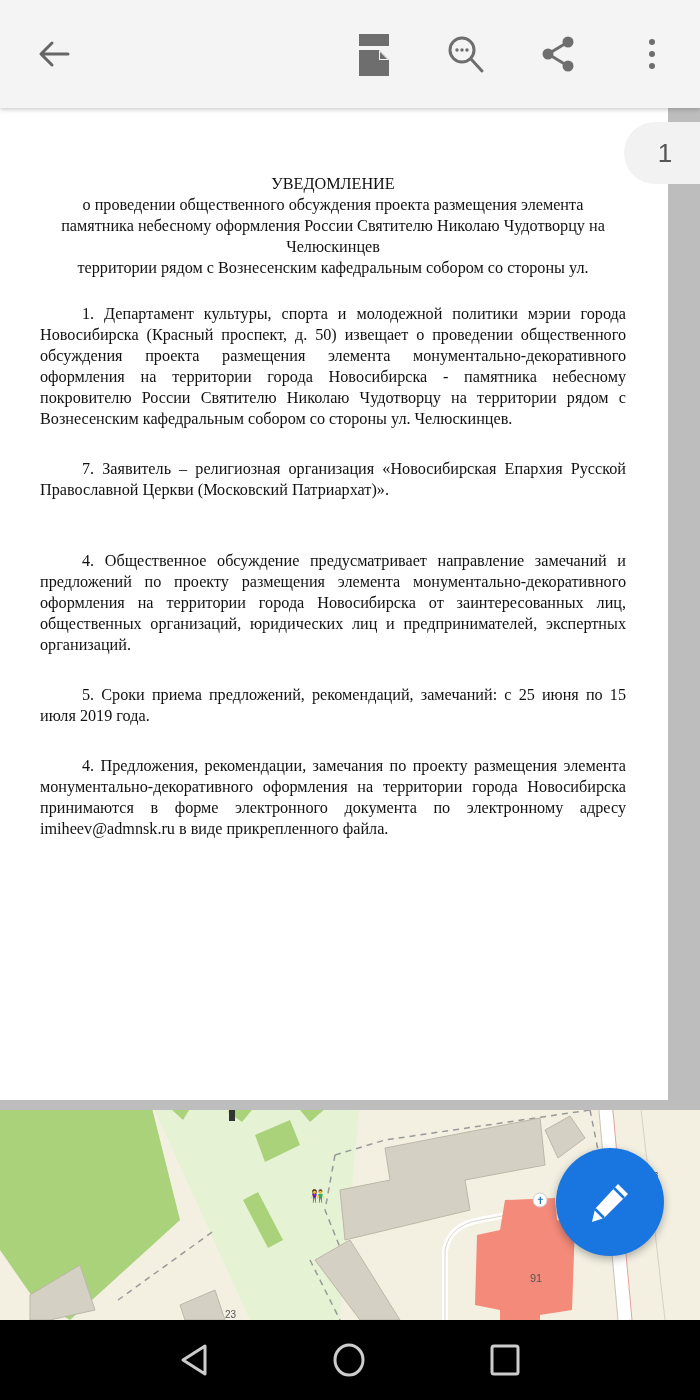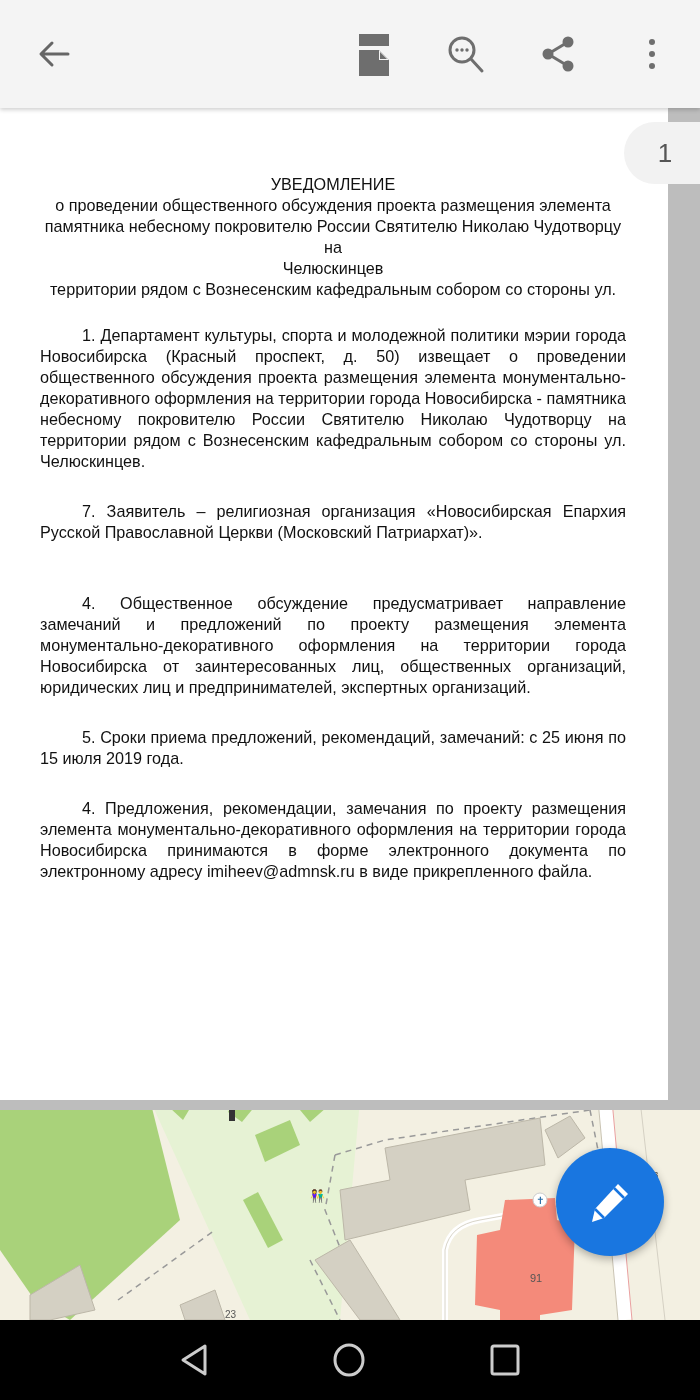--- a/index.html
+++ b/index.html
@@ -8,21 +8,21 @@
   
   #map { position:absolute; left:0; top:1100px; width:700px; height:220px; background:#f3f0e2; overflow:hidden; }
   #map svg { position:absolute; left:0; top:0; }
 
   
   #viewer { position:absolute; left:0; top:108px; width:700px; height:1002px; }
   #page { position:absolute; left:0; top:0; width:668px; height:992px; background:#ffffff; }
   #scroll-strip { position:absolute; left:668px; top:0; width:32px; height:1002px; background:#bdbdbd; }
   #viewer-bottom { position:absolute; left:0; top:992px; width:700px; height:10px; background:#bdbdbd; }
 
-  .doc { position:absolute; left:36px; top:66px; width:594px; color:#111; font-family:Liberation Sans, sans-serif; font-size:16.2px; line-height:21px; }
+  .doc { position:absolute; left:36px; top:66px; width:594px; color:#111; font-family:Liberation Serif, serif; font-size:16.2px; line-height:21px; }
   .doc .title { text-align:center; }
   .doc .sub { text-align:center; }
   .doc p { margin:4px; text-align:justify; text-indent:42px; }
   .doc .gap { height:21px; }
 
   
   #page-num { position:absolute; left:624px; top:122px; width:76px; height:62px; background:#f2f2f2; border-radius:31px 0 0 31px; color:#555; font-size:26px; display:flex; align-items:center; justify-content:center; padding-left:6px; box-sizing:border-box; }
 
   
   #appbar { position:absolute; left:0; top:0; width:700px; height:108px; background:#f4f4f4; box-shadow:0 2px 4px rgba(0,0,0,0.18); }
@@ -88,21 +88,21 @@
 
     <rect x="229" y="9" width="6" height="12" fill="#333"></rect>
   </svg>
 </div>
 
 <div id="viewer">
   <div id="page">
     <div class="doc">
       <div class="title">УВЕДОМЛЕНИЕ</div>
       <div class="sub">о проведении общественного обсуждения проекта размещения элемента</div>
-      <div class="sub">памятника небесному покровителю России Святителю Николаю Чудотворцу на</div>
+      <div class="sub">памятника небесному оформления России Святителю Николаю Чудотворцу на</div>
       <div class="sub">Челюскинцев</div>
       <div class="sub">территории рядом с Вознесенским кафедральным собором со стороны ул.</div>
       <div class="gap"></div>
       <p>1. Департамент культуры, спорта и молодежной политики мэрии города Новосибирска (Красный проспект, д. 50) извещает о проведении общественного обсуждения проекта размещения элемента монументально-декоративного оформления на территории города Новосибирска - памятника небесному покровителю России Святителю Николаю Чудотворцу на территории рядом с Вознесенским кафедральным собором со стороны ул. Челюскинцев.</p>
       <div class="gap"></div>
       <p>7. Заявитель – религиозная организация «Новосибирская Епархия Русской Православной Церкви (Московский Патриархат)».</p>
       <div class="gap"></div>
       <div class="gap"></div>
       <p>4. Общественное обсуждение предусматривает направление замечаний и предложений по проекту размещения элемента монументально-декоративного оформления на территории города Новосибирска от заинтересованных лиц, общественных организаций, юридических лиц и предпринимателей, экспертных организаций.</p>
       <div class="gap"></div>

